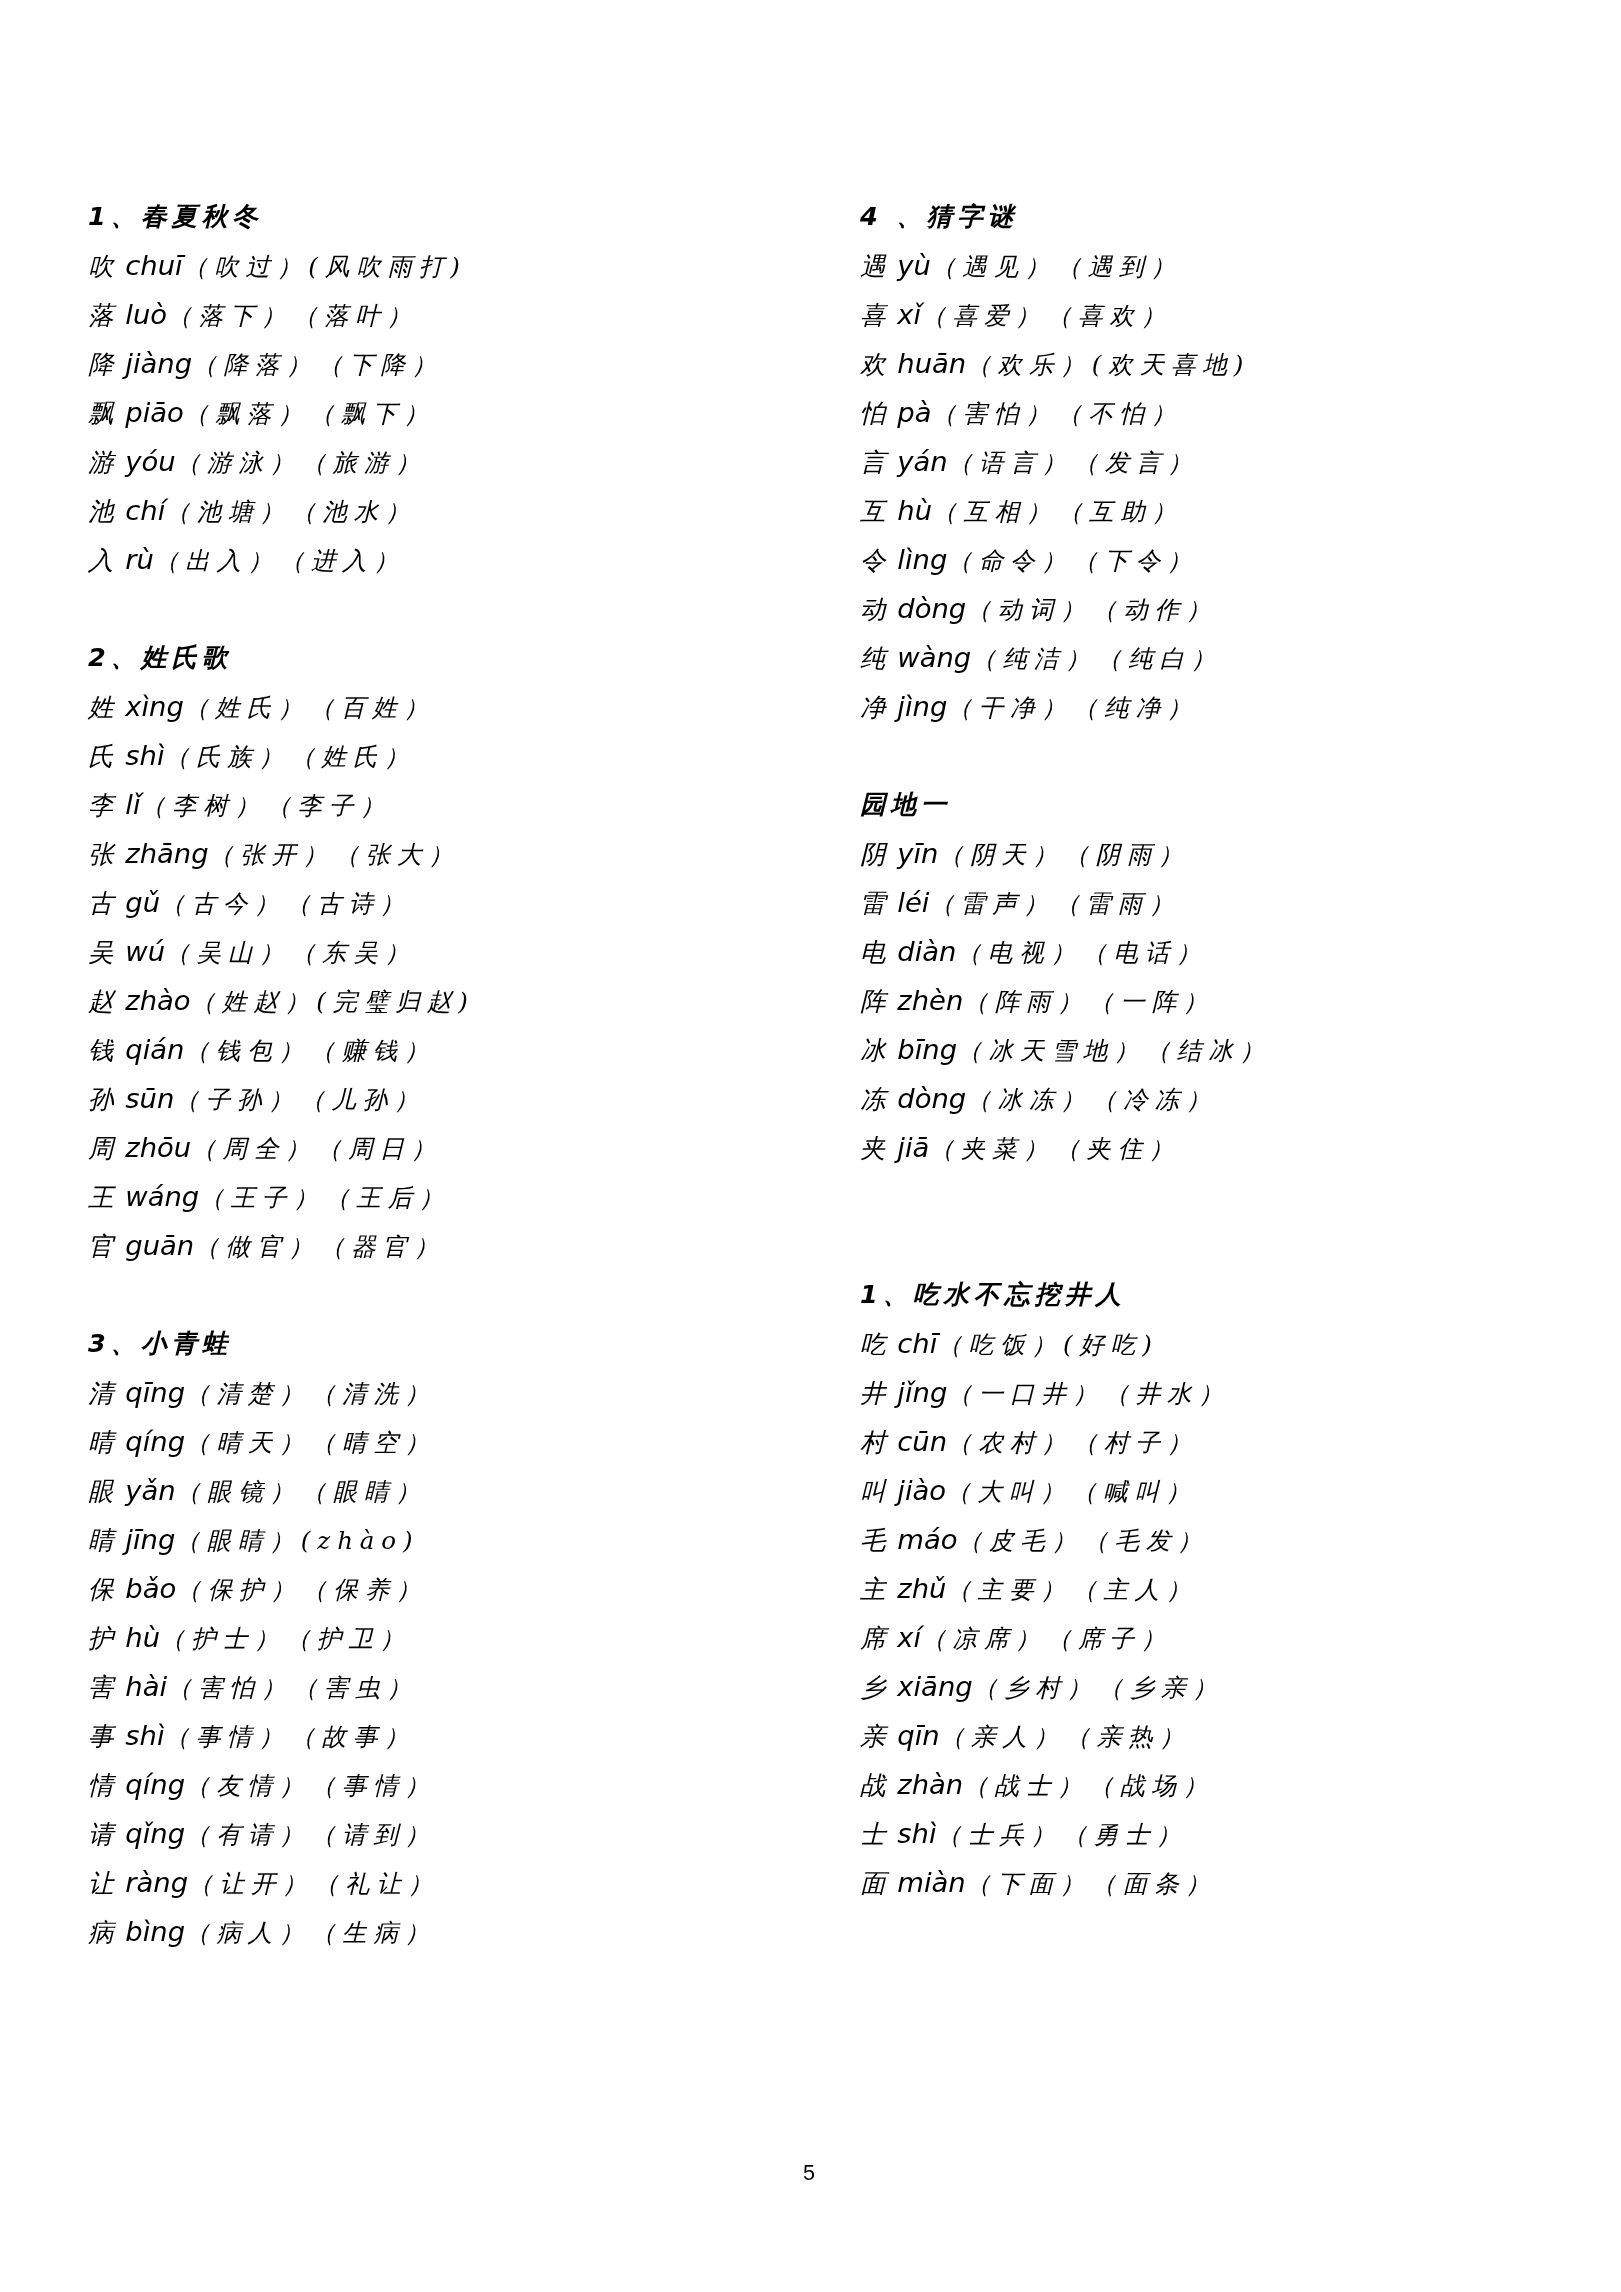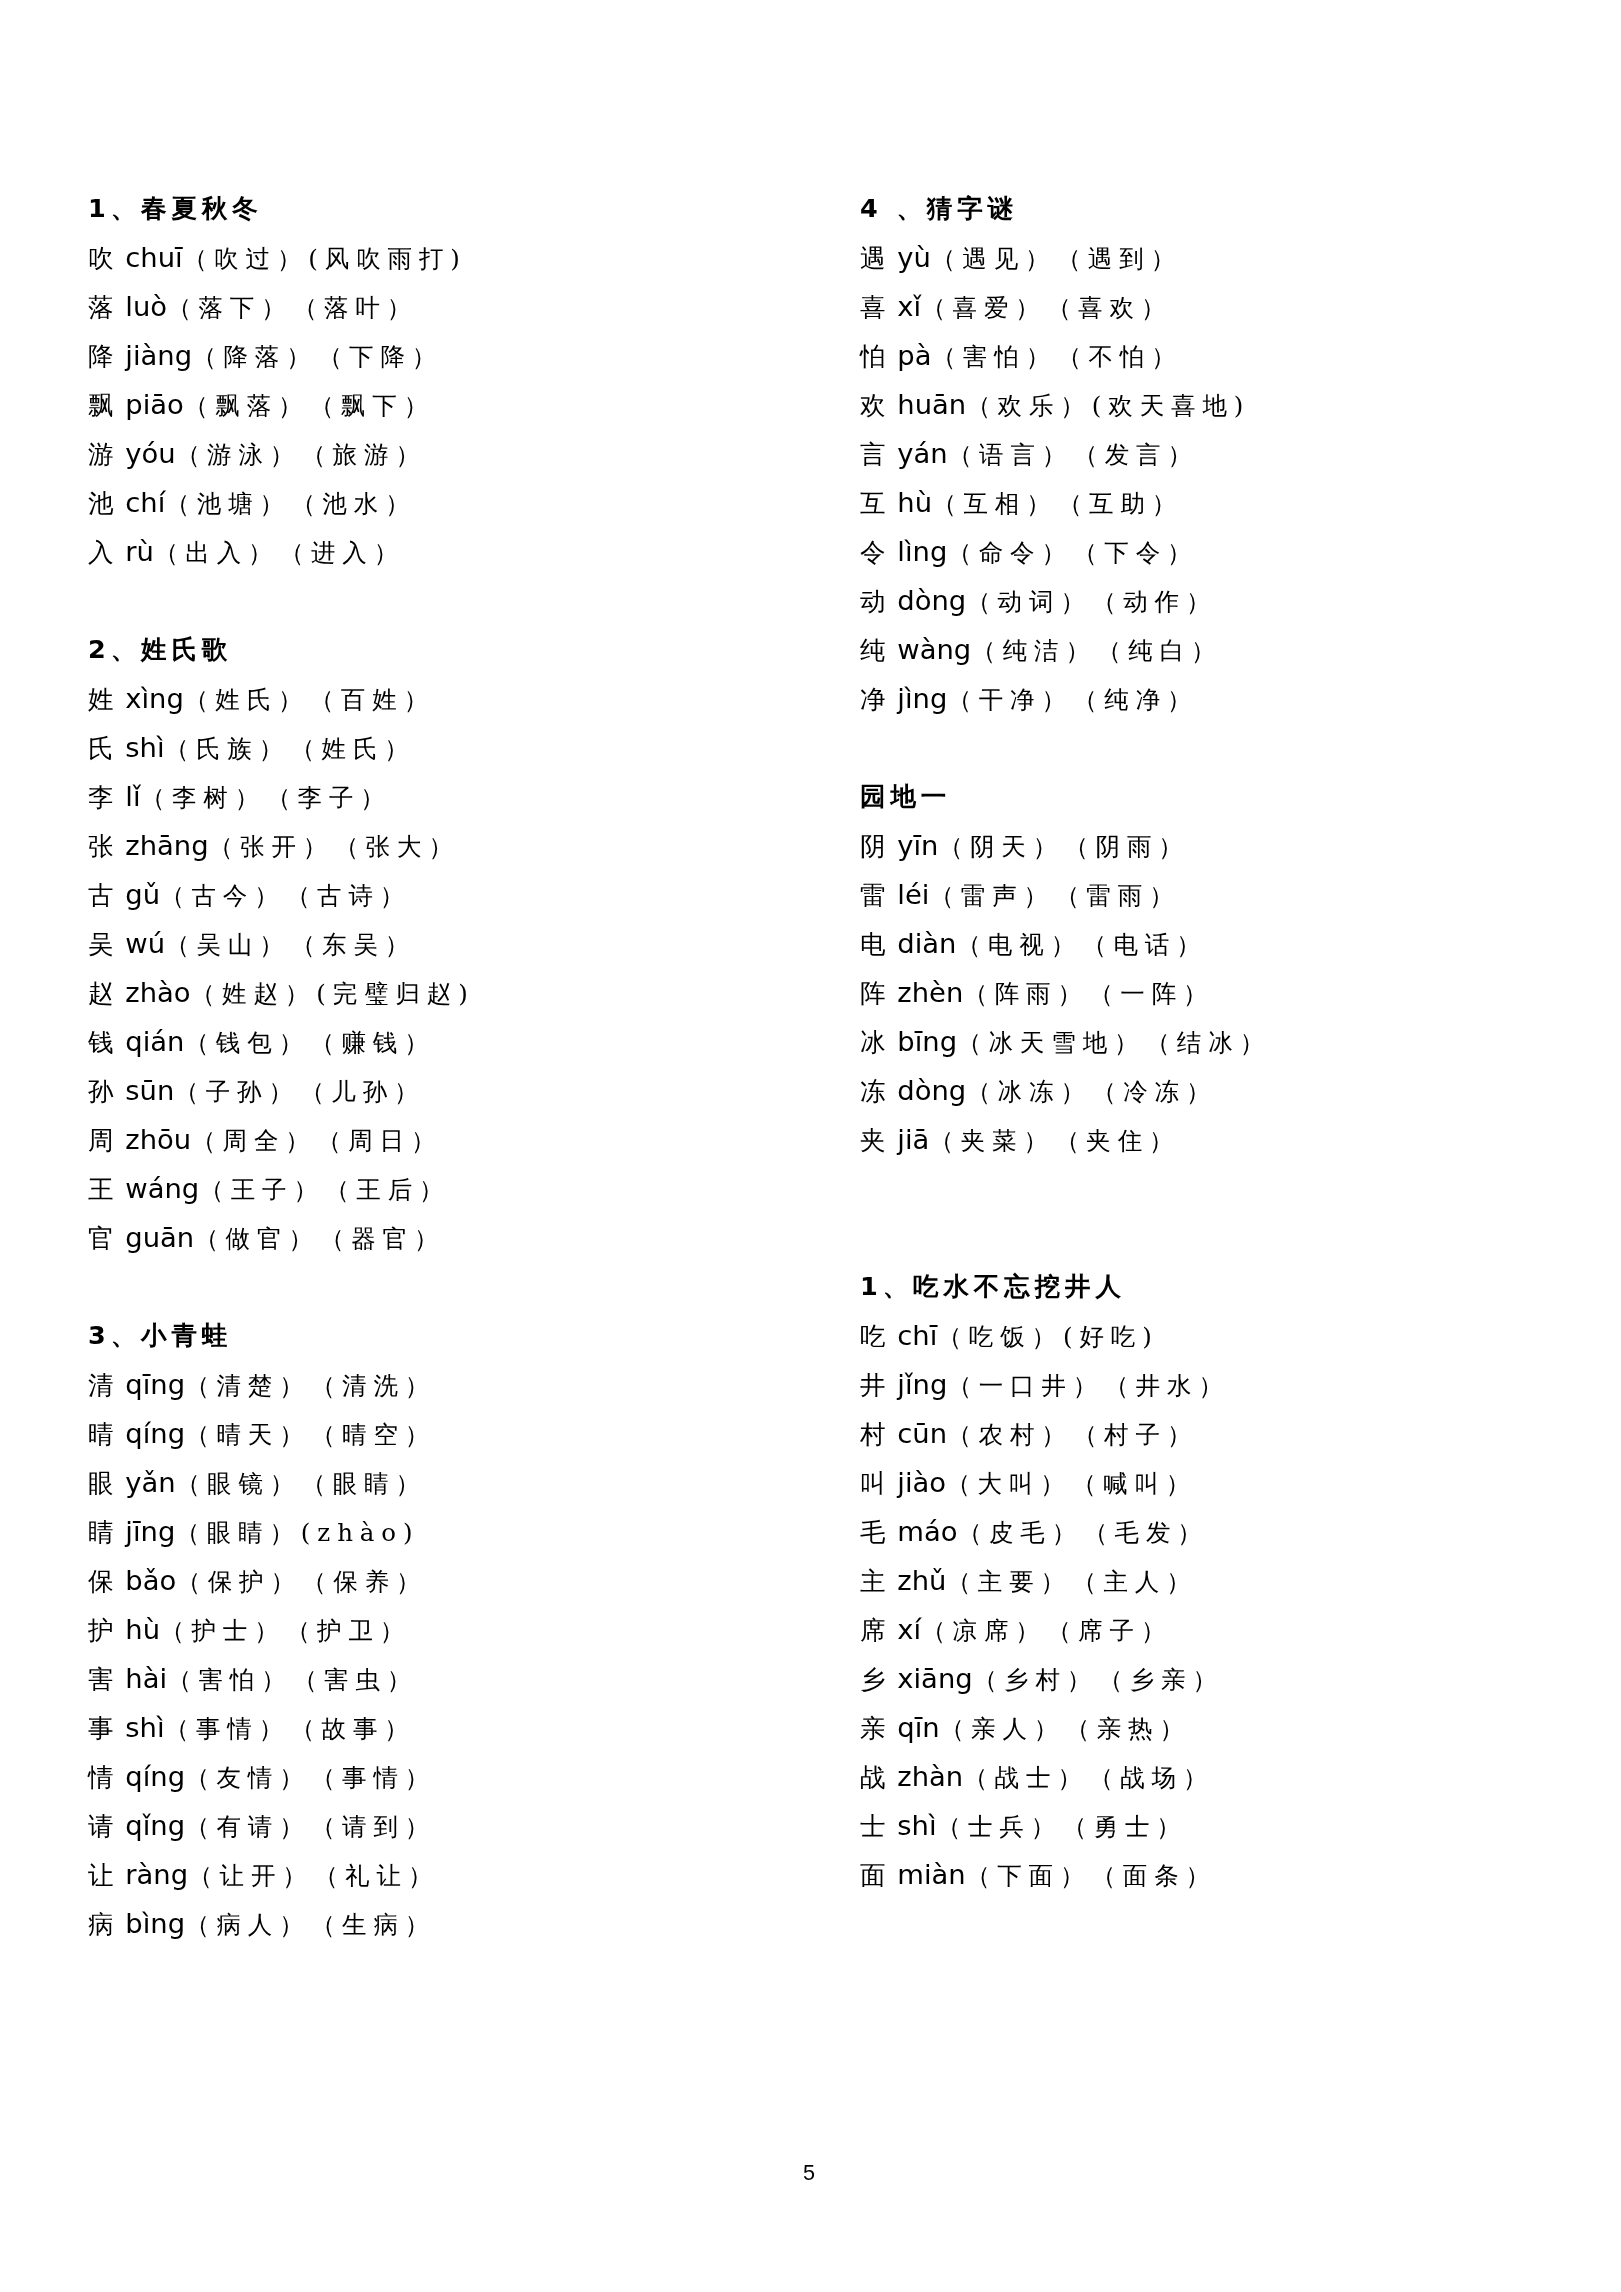--- a/index.html
+++ b/index.html
@@ -9,22 +9,23 @@
     }
     body {
       width: 1621px;
       height: 2293px;
       position: relative;
       overflow: hidden;
       color: #000000;
     }
     .column {
       position: absolute;
-      top: 184px;
+      top: 192px;
       width: 706px;
+      font-style: italic;
     }
     .col-left { left: 88px; }
     .col-right { left: 860px; }
     .line {
       height: 49px;
       line-height: 49px;
       white-space: nowrap;
     }
     .heading {
       font-family: "DejaVu Sans", sans-serif;
@@ -101,22 +102,22 @@
   <div class="line row"><span class="ch">请</span><span class="py">qǐng</span><span class="words">（有请）（请到）</span></div>
   <div class="line row"><span class="ch">让</span><span class="py">ràng</span><span class="words">（让开）（礼让）</span></div>
   <div class="line row"><span class="ch">病</span><span class="py">bìng</span><span class="words">（病人）（生病）</span></div>
 </div>
 
 <div class="column col-right">
 
   <div class="line heading">4 、猜字谜</div>
   <div class="line row"><span class="ch">遇</span><span class="py">yù</span><span class="words">（遇见）（遇到）</span></div>
   <div class="line row"><span class="ch">喜</span><span class="py">xǐ</span><span class="words">（喜爱）（喜欢）</span></div>
+  <div class="line row"><span class="ch">欢</span><span class="py">huān</span><span class="words">（欢乐）(欢天喜地)</span></div>
   <div class="line row"><span class="ch">怕</span><span class="py">pà</span><span class="words">（害怕）（不怕）</span></div>
-  <div class="line row"><span class="ch">欢</span><span class="py">huān</span><span class="words">（欢乐）(欢天喜地)</span></div>
   <div class="line row"><span class="ch">言</span><span class="py">yán</span><span class="words">（语言）（发言）</span></div>
   <div class="line row"><span class="ch">互</span><span class="py">hù</span><span class="words">（互相）（互助）</span></div>
   <div class="line row"><span class="ch">令</span><span class="py">lìng</span><span class="words">（命令）（下令）</span></div>
   <div class="line row"><span class="ch">动</span><span class="py">dòng</span><span class="words">（动词）（动作）</span></div>
   <div class="line row"><span class="ch">纯</span><span class="py">wàng</span><span class="words">（纯洁）（纯白）</span></div>
   <div class="line row"><span class="ch">净</span><span class="py">jìng</span><span class="words">（干净）（纯净）</span></div>
   <div class="blank"></div>
 
   <div class="line heading">园地一</div>
   <div class="line row"><span class="ch">阴</span><span class="py">yīn</span><span class="words">（阴天）（阴雨）</span></div>

